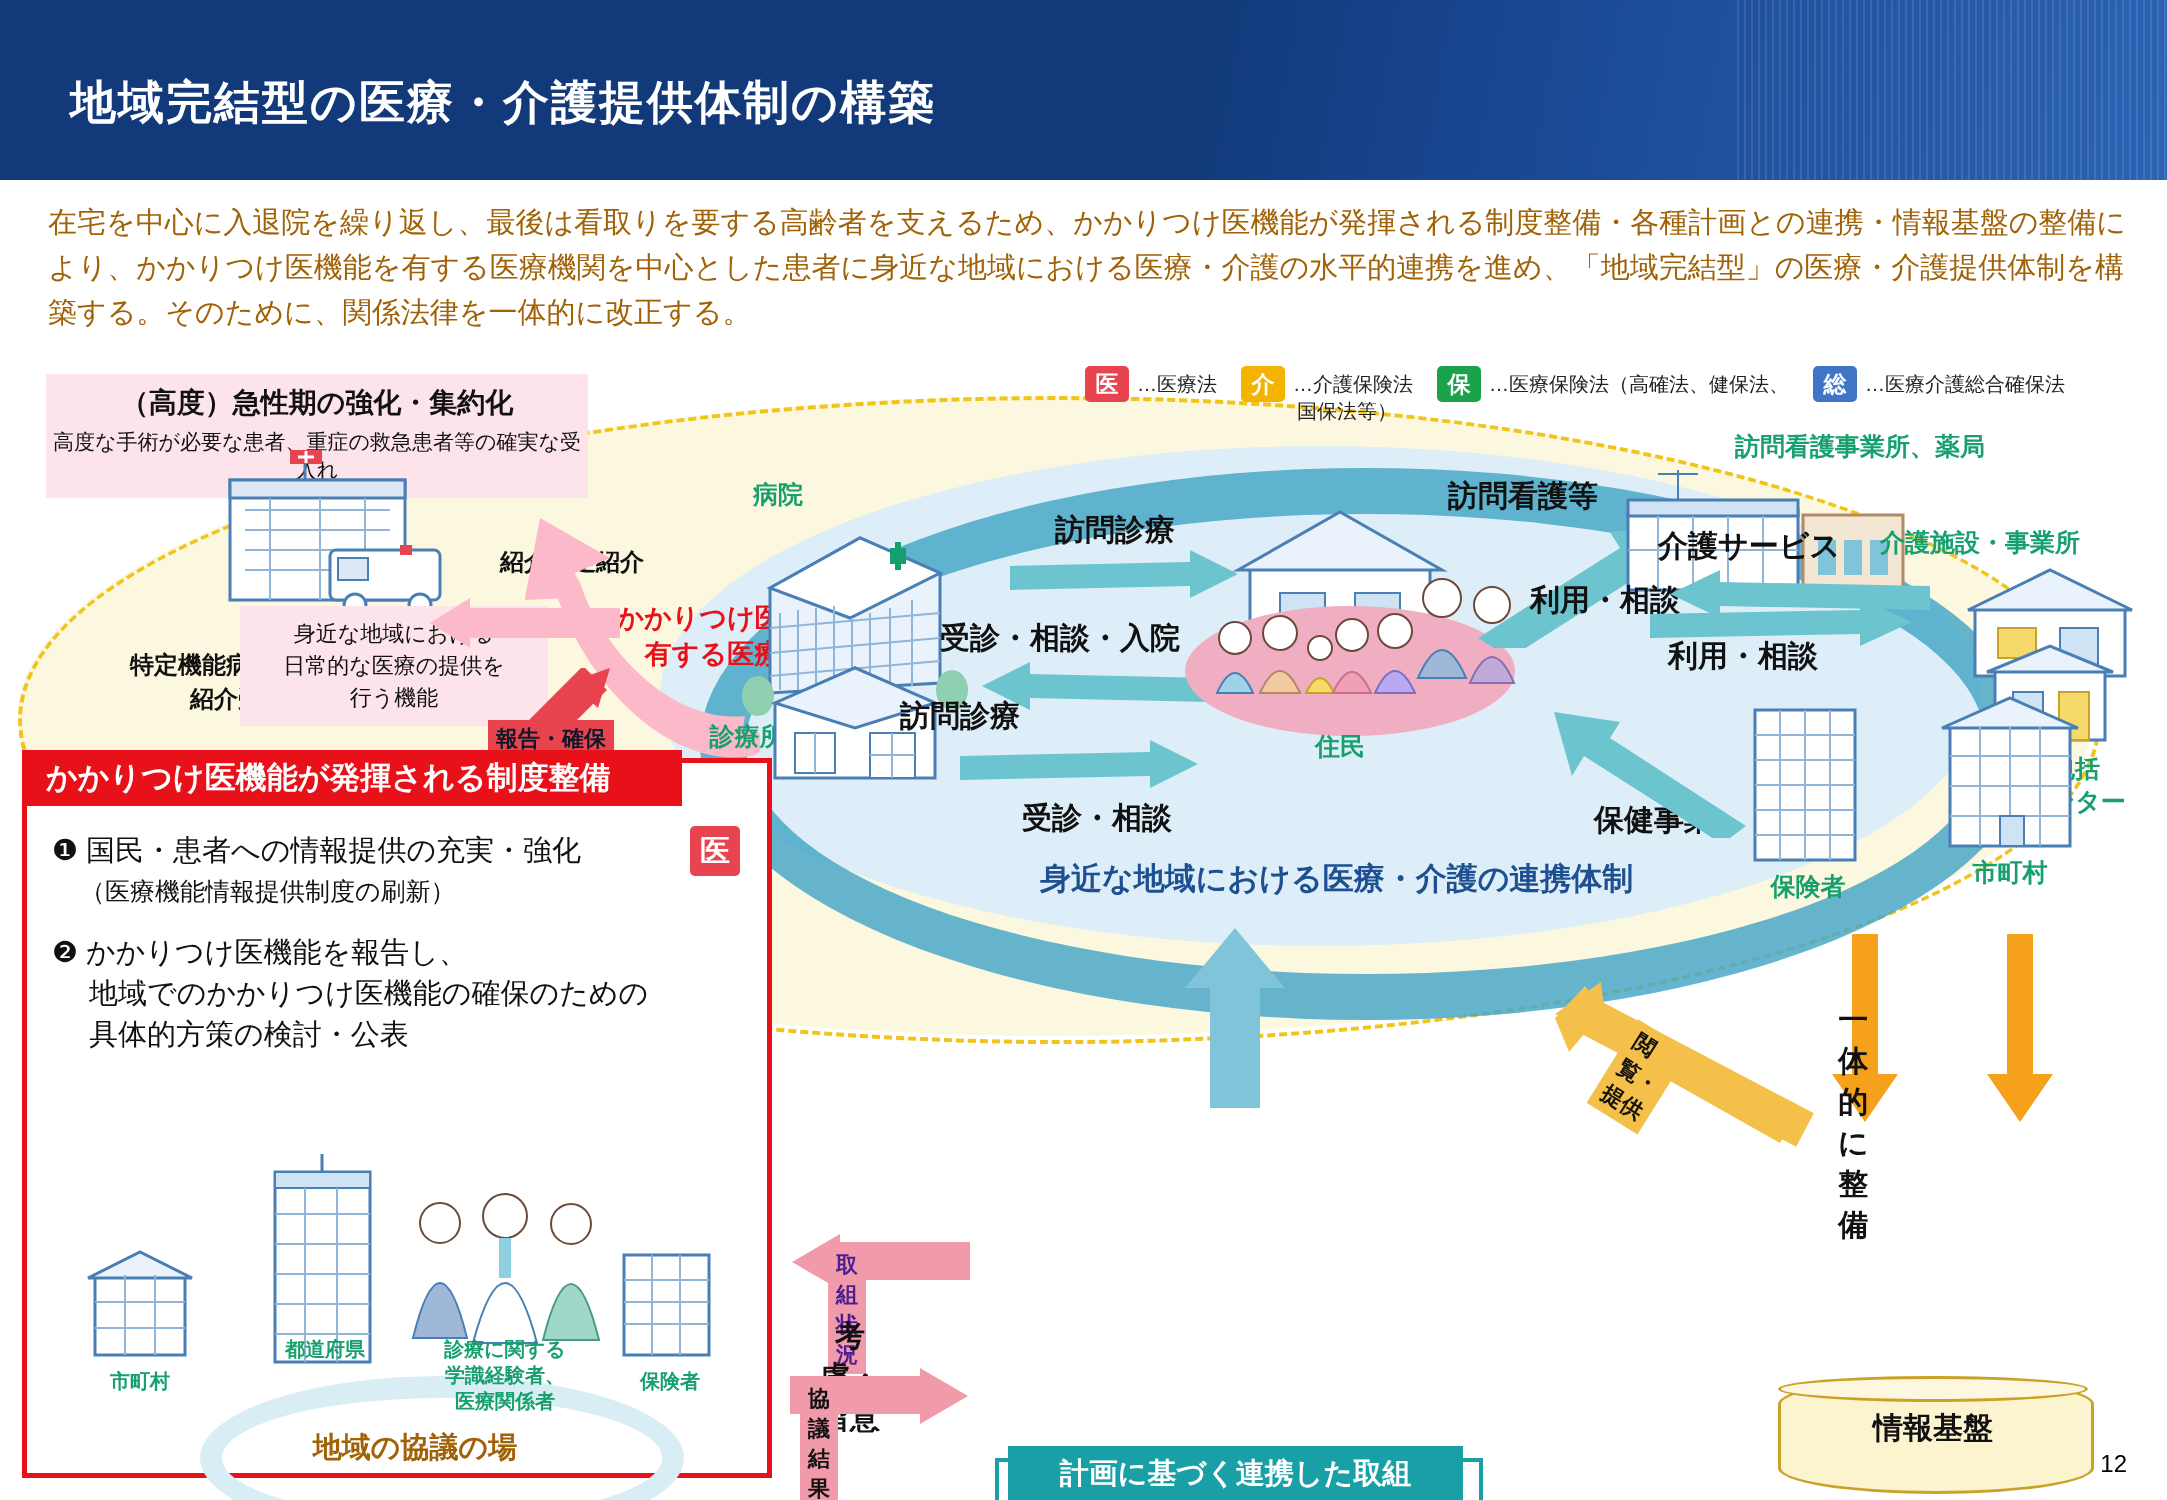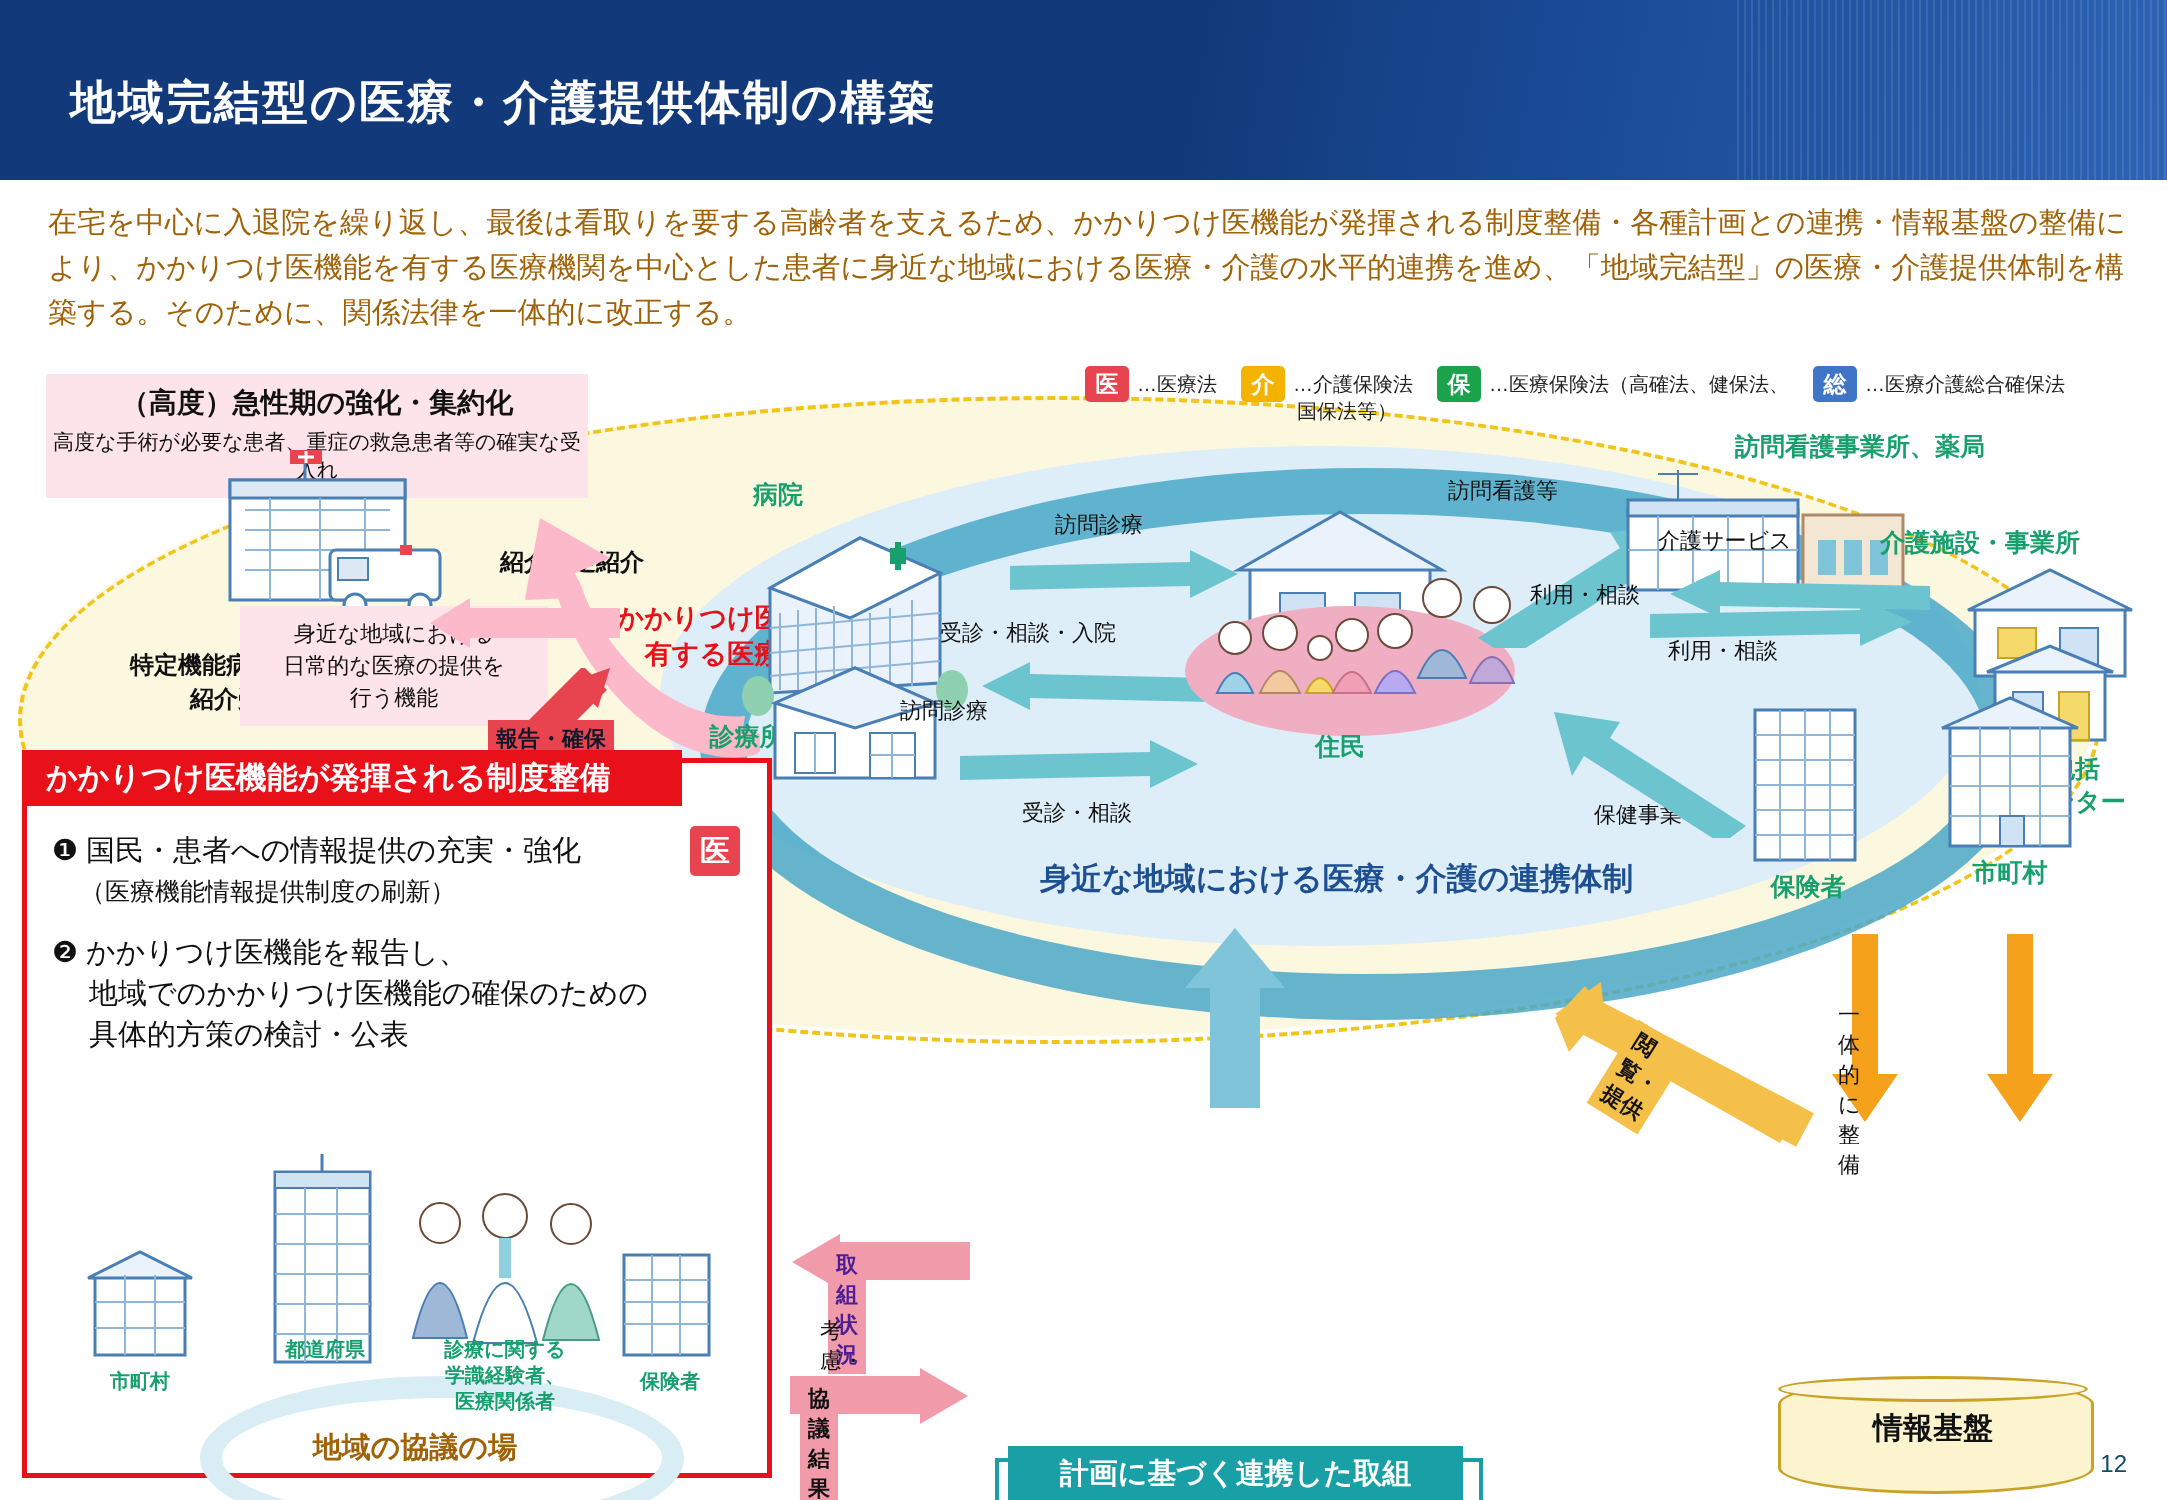--- a/index.html
+++ b/index.html
@@ -113,24 +113,24 @@
 
   
   .cyl{
     position:absolute;left:1778px;top:1010px;width:310px;height:110px;background:#fcf3cf;border:3px solid #c9a227;border-radius:50%/26px;
   }
   .cyl-label{position:absolute;left:1778px;top:1040px;width:310px;text-align:center;font-size:30px;font-weight:bold;color:#111;}
 
   
   .ar{position:absolute;}
 
-  .page-num{position:absolute;right:40px;bottom:22px;font-size:24px;color:#0c4a6e;}
+  .page-num{position:absolute;right:40px;bottom:22px;font-size:24px;color:#000000;}
 
   .txt{position:absolute;}
-  .t-black{font-size:22px;font-weight:normal;color:#111;}
+  .t-black{font-size:30px;font-weight:bold;color:#111;text-align:center;}
   .t-blue-big{position:absolute;font-size:31px;font-weight:bold;color:#1d4f91;}
   .white-on-red{
     position:absolute;background:#e8444f;color:#0f172a;font-size:22px;font-weight:bold;
     padding:4px 8px;
   }
 </style>
 </head>
 <body>
 
 <div class="header">

